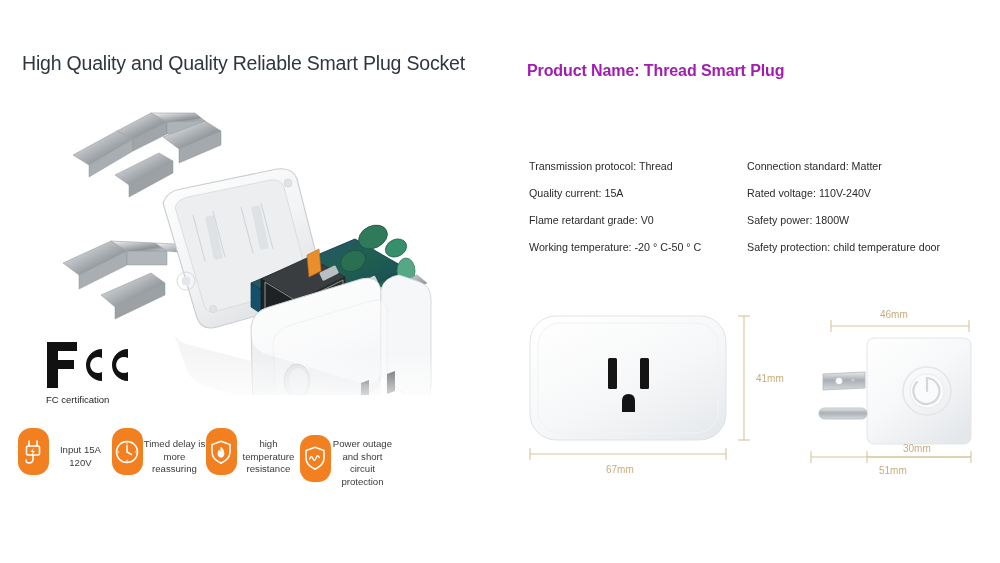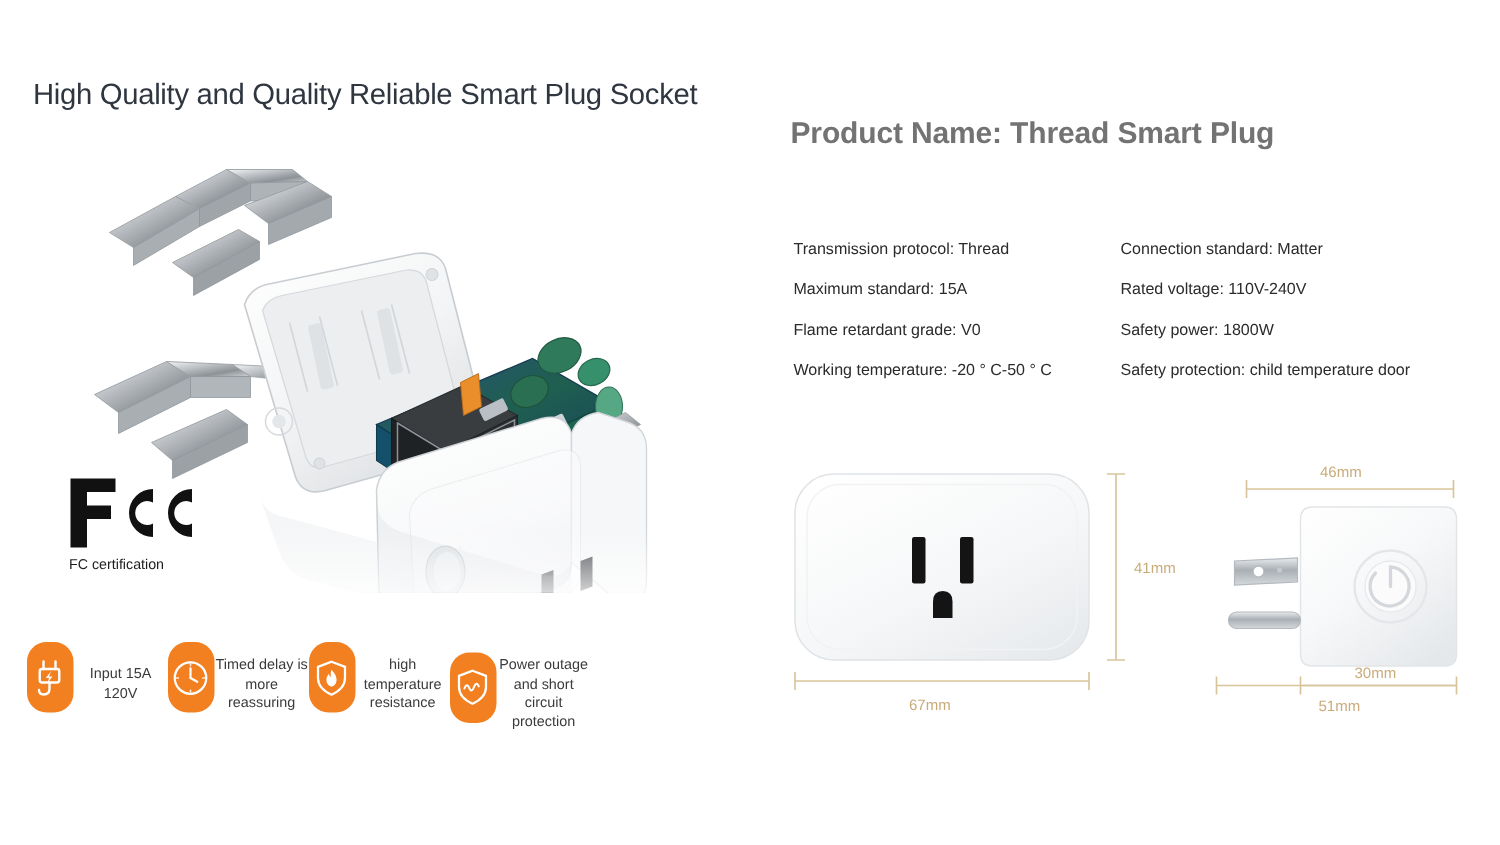--- a/index.html
+++ b/index.html
@@ -37,21 +37,21 @@
     left: 55px;
     top: 95px;
     width: 380px;
     height: 300px;
   }
 
   
   .fc-block {
     position: absolute;
     left: 44px;
-    top: 316px;
+    top: 339px;
     width: 130px;
   }
   .fc-logo { display: block; }
   .fc-caption {
     margin-top: 3px;
     font-size: 9.5px;
     color: #1d1d1d;
     text-align: left;
     padding-left: 2px;
   }
@@ -85,24 +85,24 @@
     line-height: 1.32;
     color: #3b3b3b;
     text-align: center;
     width: 96px;
   }
 
   
   .product-title {
     position: absolute;
     left: 527px;
-    top: 78px;
-    font-size: 20px;
+    top: 62px;
+    font-size: 16px;
     font-weight: bold;
-    color: #737373;
+    color: #a21caf;
     letter-spacing: -0.1px;
     white-space: nowrap;
   }
   .specs {
     position: absolute;
     left: 529px;
     top: 160px;
     width: 460px;
     display: grid;
     grid-template-columns: 218px 242px;
@@ -330,21 +330,21 @@
     </div>
 
 
   </div>
 
   <div class="product-title">Product Name: Thread Smart Plug</div>
 
   <div class="specs">
     <div class="spec-item">Transmission protocol: Thread</div>
     <div class="spec-item">Connection standard: Matter</div>
-    <div class="spec-item">Maximum standard: 15A</div>
+    <div class="spec-item">Quality current: 15A</div>
     <div class="spec-item">Rated voltage: 110V-240V</div>
     <div class="spec-item">Flame retardant grade: V0</div>
     <div class="spec-item">Safety power: 1800W</div>
     <div class="spec-item">Working temperature: -20 ° C-50 ° C</div>
     <div class="spec-item">Safety protection: child temperature door</div>
   </div>
 
   <svg class="dim-front" viewBox="0 0 285 180">
     <defs>
       <linearGradient id="frontBodyG" x1="0.1" y1="0" x2="0.9" y2="1">

